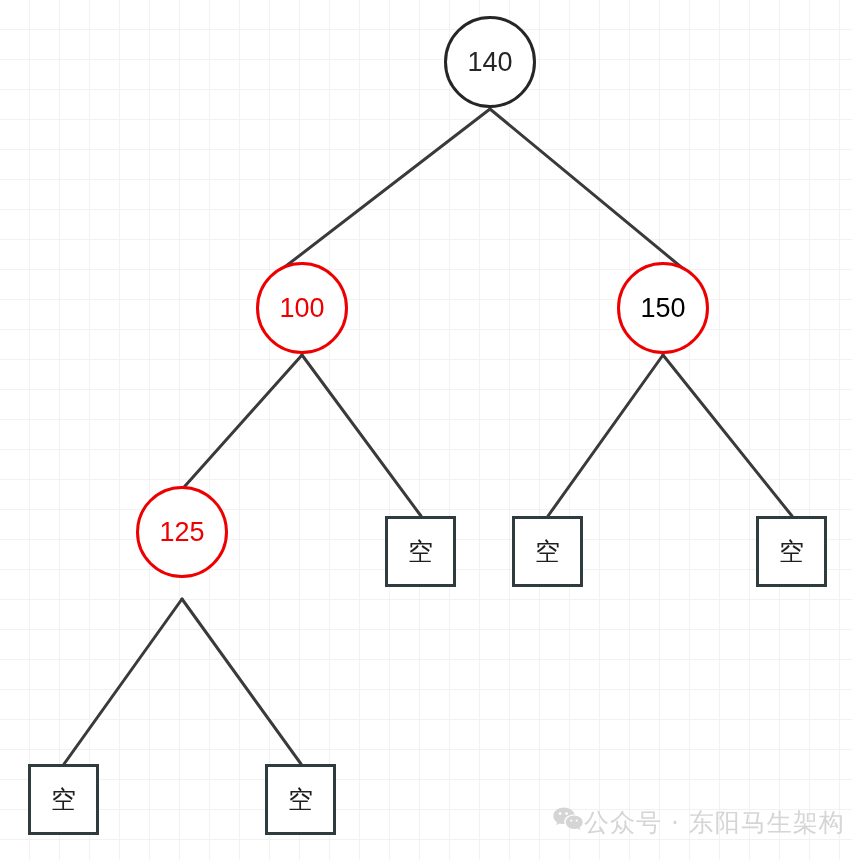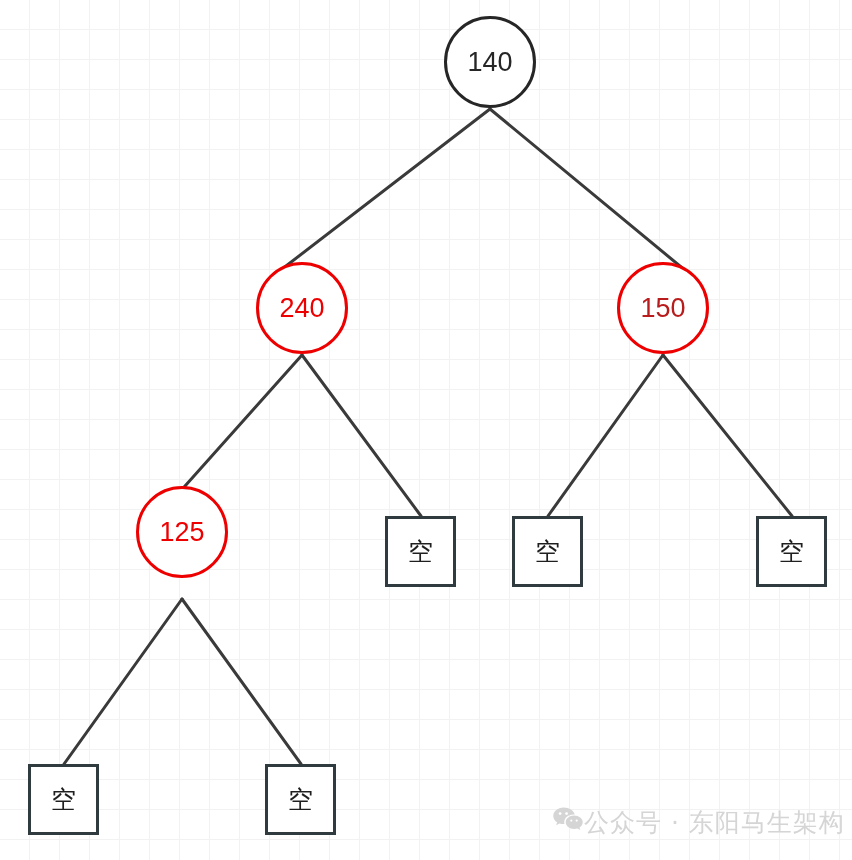--- a/index.html
+++ b/index.html
@@ -89,23 +89,23 @@
       <line x1="663" y1="355" x2="792" y2="516" stroke="#3a3a3a" stroke-width="3" stroke-linecap="round"></line>
       <line x1="182" y1="599" x2="64" y2="764" stroke="#3a3a3a" stroke-width="3" stroke-linecap="round"></line>
       <line x1="182" y1="599" x2="301" y2="764" stroke="#3a3a3a" stroke-width="3" stroke-linecap="round"></line>
     </svg>
 
   <div id="nodes-layer">
       <div class="node circle" style="left: 444px; top: 16px; width: 92px; height: 92px; border: 3px solid rgb(38, 38, 38); color: rgb(38, 38, 38);">
         <span class="node-label">140</span>
       </div>
       <div class="node circle" style="left: 256px; top: 262px; width: 92px; height: 92px; border: 3px solid rgb(238, 0, 0); color: rgb(238, 0, 0);">
-        <span class="node-label">240</span>
+        <span class="node-label">100</span>
       </div>
-      <div class="node circle" style="left: 617px; top: 262px; width: 92px; height: 92px; border: 3px solid rgb(238, 0, 0); color: #b91c1c;">
+      <div class="node circle" style="left: 617px; top: 262px; width: 92px; height: 92px; border: 3px solid rgb(238, 0, 0); color: #000000;">
         <span class="node-label">150</span>
       </div>
       <div class="node circle" style="left: 136px; top: 486px; width: 92px; height: 92px; border: 3px solid rgb(238, 0, 0); color: rgb(238, 0, 0);">
         <span class="node-label">125</span>
       </div>
       <div class="node square" style="left: 385px; top: 516px; width: 71px; height: 71px; border: 3px solid rgb(47, 59, 63); color: rgb(31, 31, 31);">
         <span class="node-label">空</span>
       </div>
       <div class="node square" style="left: 512px; top: 516px; width: 71px; height: 71px; border: 3px solid rgb(47, 59, 63); color: rgb(31, 31, 31);">
         <span class="node-label">空</span>

